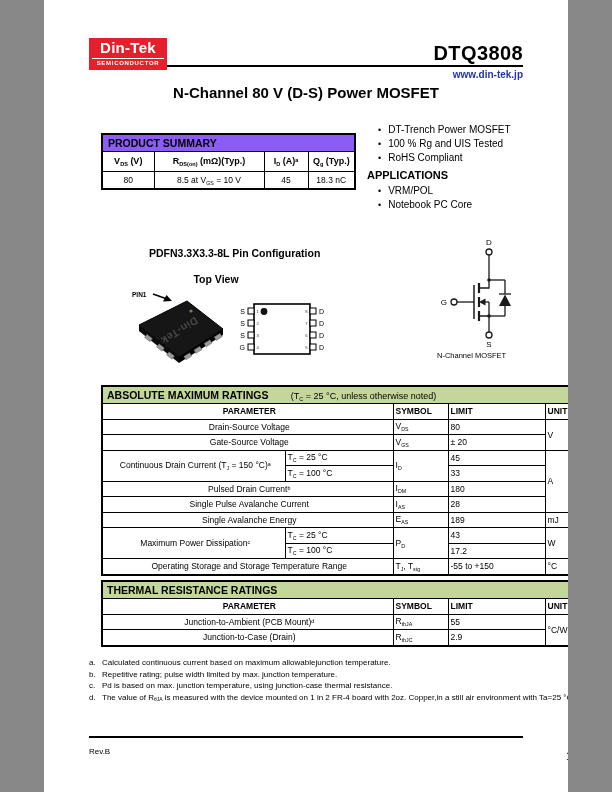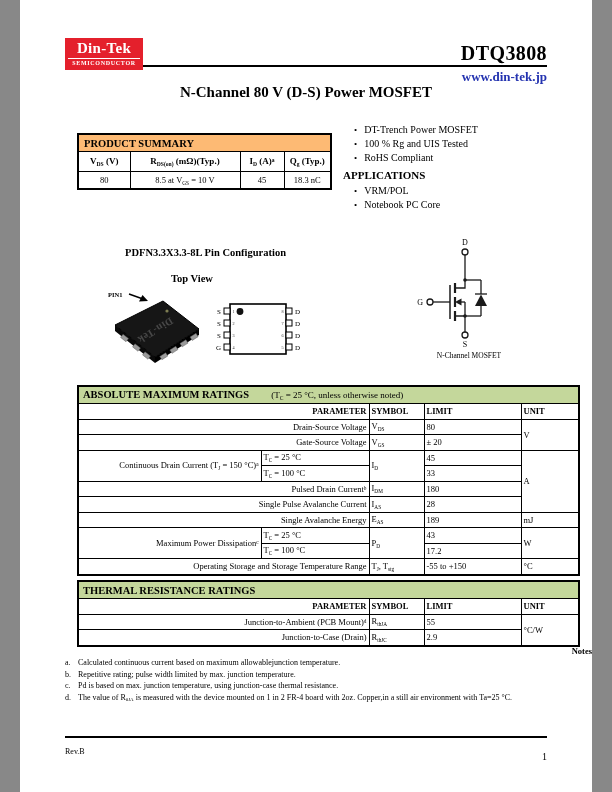--- a/index.html
+++ b/index.html
@@ -1,75 +1,75 @@
 <!DOCTYPE html>
 <html><head>
 <meta charset="utf-8">
 <style>
   html,body { margin:0; padding:0; background:#888; }
   .page {
-    position:relative; width:572px; height:792px; margin:0 auto;
+    position:relative; width:524px; height:792px; margin:0 auto;
     background:#ffffff; color:#000;
-    font-family:Liberation Serif, serif;
+    font-family:Liberation Sans, sans-serif;
     overflow:hidden;
   }
   sub { font-size:0.62em; vertical-align:-0.3em; }
   sup { font-size:0.62em; vertical-align:0.45em; }
 
   
   .logo { position:absolute; left:45px; top:38px; width:78px; height:32px;
           background:#e4202c; color:#fff; z-index:2; text-align:center; }
   .logo-name { font-size:15px; font-weight:bold; line-height:20px; letter-spacing:0.3px; }
   .logo-sub  { font-size:6px; font-weight:bold; letter-spacing:0.7px;
                border-top:1px solid #fff; margin:0 3px; line-height:9px; }
   .part-number { position:absolute; right:45px; top:42px; font-size:20px; font-weight:bold; letter-spacing:0.4px; }
   .header-rule { position:absolute; left:45px; right:45px; top:65px; height:2px; background:#000; z-index:1; }
-  .website { position:absolute; right:45px; top:69px; font-size:13px; font-weight:bold;
+  .website { position:absolute; right:45px; top:69px; font-size:10px; font-weight:bold;
              color:#2433b0; text-decoration:none; }
   .doc-title { position:absolute; left:0; right:0; top:84px; text-align:center;
                font-size:15px; font-weight:bold; }
 
   
   table { border-collapse:collapse; }
   .ps-table { position:absolute; left:57px; top:133px; width:253px;
               border:2px solid #000; table-layout:fixed; }
   .ps-table td { border:1px solid #000; text-align:center; vertical-align:middle; padding:0 2px; }
-  .ps-title-cell { background:#fdba74; text-align:left !important; font-weight:bold;
+  .ps-title-cell { background:#8b5cf6; text-align:left !important; font-weight:bold;
                    font-size:10.5px; height:16px; padding-left:5px !important; }
   .ps-head td { font-size:9px; font-weight:bold; height:19px; }
   .ps-data td { font-size:8.5px; height:16px; }
 
   
   .side { position:absolute; left:323px; top:123px; width:262px; }
   .side-heading { font-size:11px; font-weight:bold; margin:0 0 3px 0; }
   .side-list { list-style:none; margin:0 0 4px 0; padding:0 0 0 11px; }
   .side-list li { font-size:10px; line-height:14px; }
   .side-list li::before { content:"•"; font-size:9px; margin-right:7px; }
 
   
   .pin-heading { position:absolute; left:105px; top:247px; font-size:10.5px; font-weight:bold; }
   .top-view    { position:absolute; left:92px; top:273px; width:160px; text-align:center;
                  font-size:10.5px; font-weight:bold; }
   .package-svg     { position:absolute; left:83px;  top:285px; }
   .pin-diagram-svg { position:absolute; left:193px; top:301px; }
   .mosfet-svg      { position:absolute; left:393px; top:236px; }
   .mosfet-caption  { position:absolute; left:393px; top:351px; width:112px;
-                     text-align:center; font-size:7.5px; }
+                     text-align:left; font-size:7.5px; }
 
   
   .ratings { position:absolute; left:57px; width:501px; border:2px solid #000; table-layout:fixed; }
   #absmax  { top:385px; }
   #thermal { top:580px; }
   .ratings td { border:1px solid #000; font-size:8.5px; text-align:left;
                 vertical-align:middle; padding:1px 2px; height:12.5px; }
   .ratings .title-cell { background:#c4d79b; text-align:left; height:14px; padding:1px 4px; }
   .title-text { font-weight:bold; font-size:10.5px; }
   .title-cond { font-size:9px; margin-left:20px; }
   .ratings .head td { font-weight:bold; }
-  .ratings td.param { text-align:right; padding-left:5px; }
+  .ratings td.param { text-align:center; padding-left:5px; }
 
   
   .notes { position:absolute; left:45px; top:645px; width:527px; }
   .notes-title { font-size:8.5px; font-weight:bold; line-height:12px;text-align:right; }
   .note { display:flex; font-size:8px; line-height:11.5px; }
   .note-key { width:13px; flex:none; }
 
   
   .footer-rule { position:absolute; left:45px; right:45px; top:736px; height:2px; background:#000; }
   .revision    { position:absolute; left:45px; top:747px; font-size:8px; }

